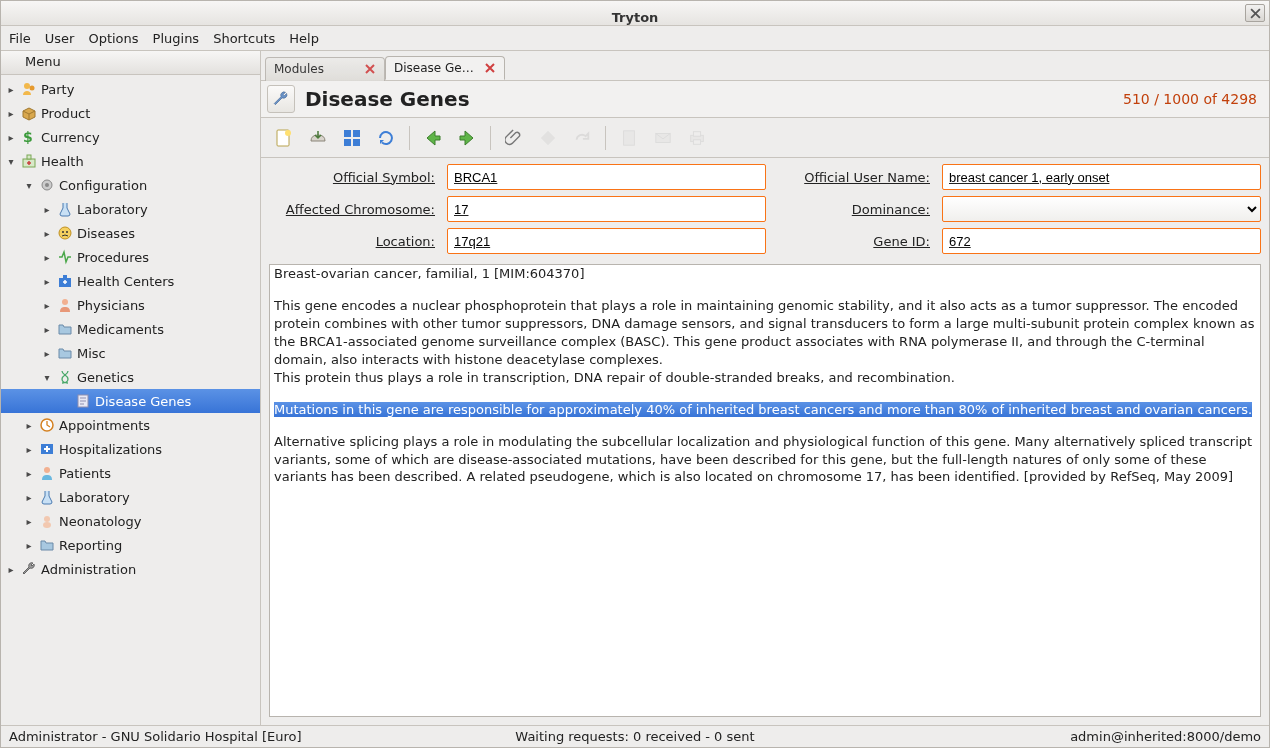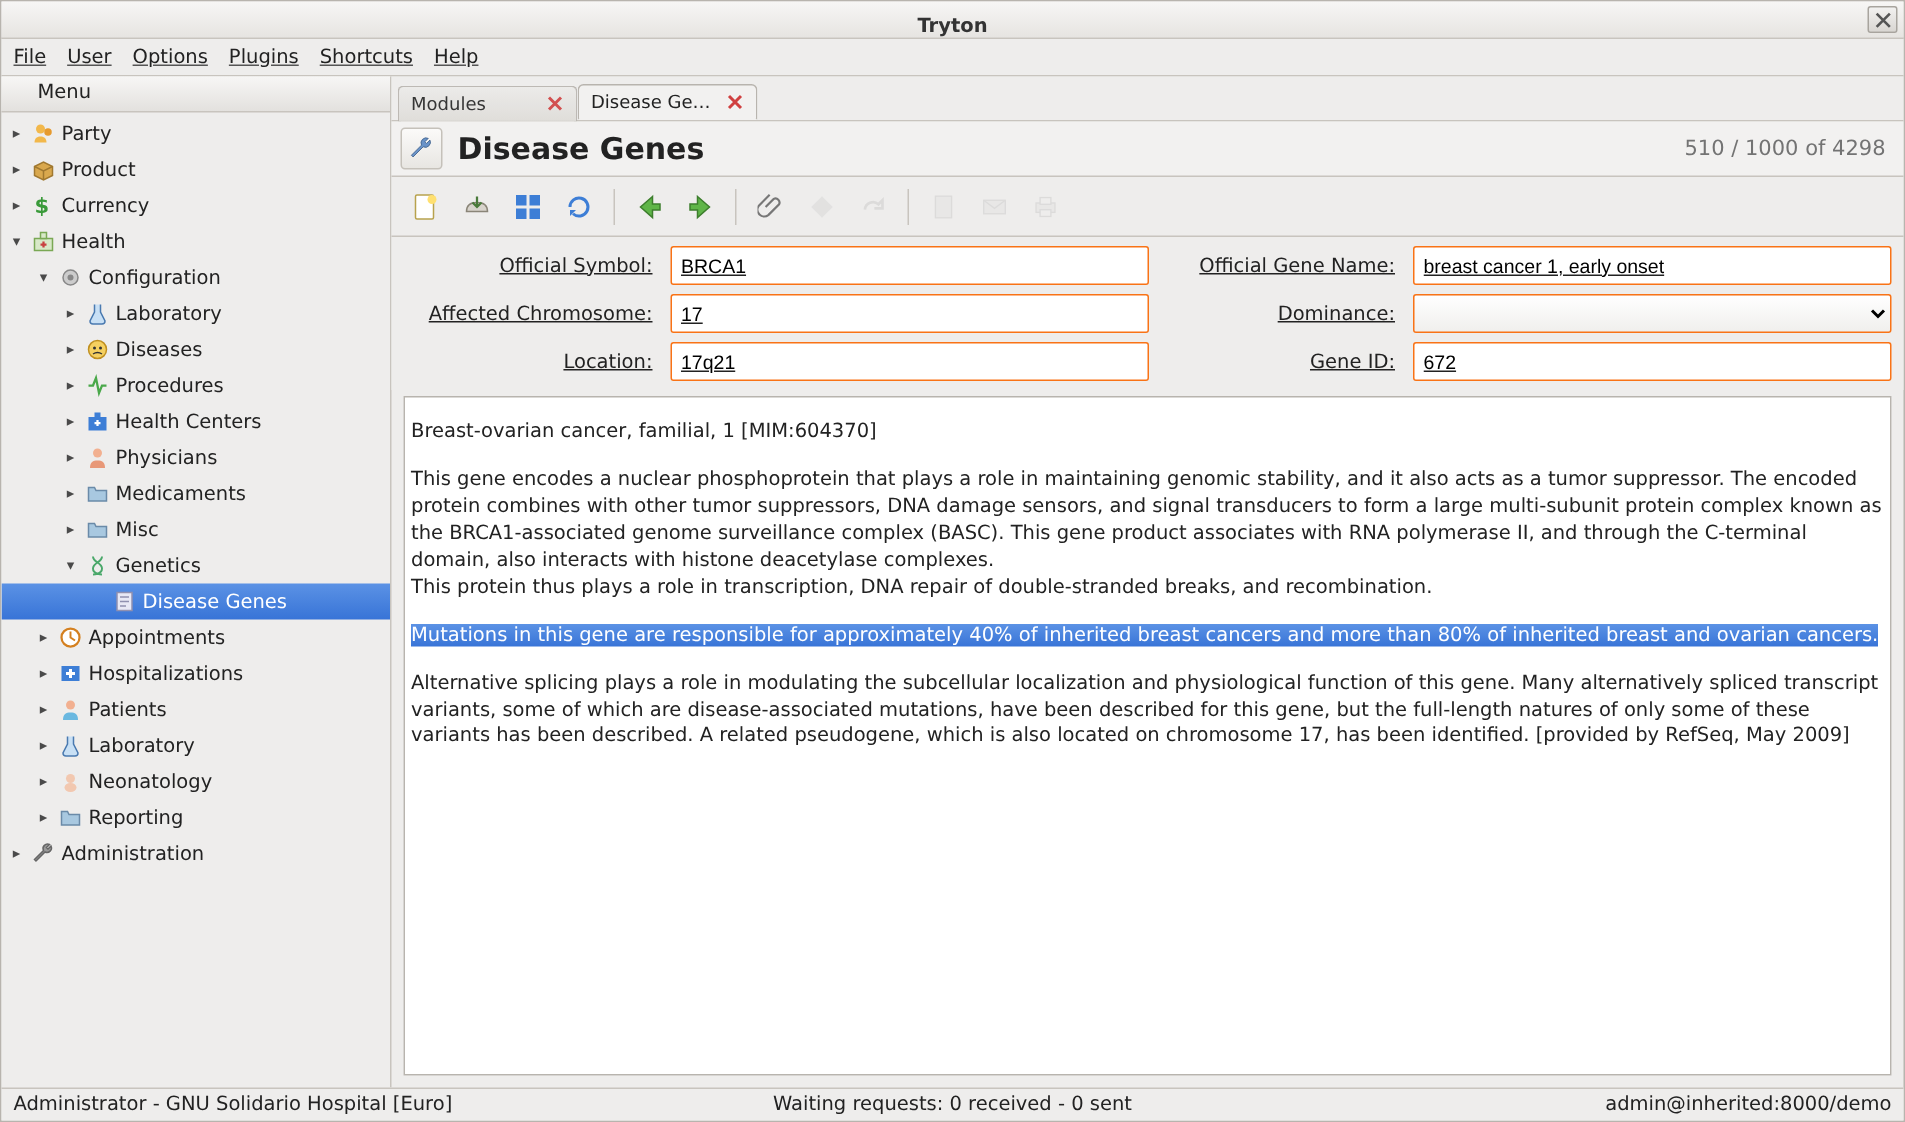--- a/index.html
+++ b/index.html
@@ -4,21 +4,21 @@
 <style>
   * { box-sizing: border-box; margin: 0; padding: 0; }
   html, body { width: 1270px; height: 748px; font-family: "DejaVu Sans", "Liberation Sans", Arial, sans-serif; font-size: 13px; color: #222; background: #eeedec; overflow: hidden; }
   .window { display: flex; flex-direction: column; width: 1270px; height: 748px; border: 1px solid #b8b4ae; background: #eeedec; }
   .titlebar { height: 25px; background: linear-gradient(#f7f6f5,#e6e4e1); border-bottom: 1px solid #c8c4be; display: flex; align-items: flex-end; justify-content: center; position: relative; }
   .titlebar .title { font-size: 13px; font-weight: bold; color: #333; }
   .titlebar .close-btn { position: absolute; right: 4px; top: 3px; width: 20px; height: 18px; background: linear-gradient(#f2f1f0,#d9d6d2); border: 1px solid #a8a49e; border-radius: 2px; display: flex; align-items: center; justify-content: center; cursor:pointer;}
   .titlebar .close-btn svg{width:11px;height:11px;}
   .menubar { height: 25px; display: flex; align-items: center; padding: 0 8px; gap: 14px; border-bottom: 1px solid #c8c4be; background: #eeedec; }
   .menubar span { cursor:pointer; }
-  .menubar .ul { text-decoration: underline; text-decoration-color: #555;}
+  .menubar .ul { text-decoration-color: #555;}
   .body { flex:1; display: flex; min-height:0; }
   .sidebar { width: 260px; display:flex; flex-direction: column; border-right: 1px solid #c8c4be; background:#eeedec; }
   .sidebar-header { height: 24px; background: linear-gradient(#f7f6f5,#e3e1de); border-bottom: 1px solid #c8c4be; padding: 3px 24px; font-size:13px; }
   .tree { flex:1; overflow:auto; padding-top:2px;}
   .tree-row { display:flex; align-items:center; height:24px; padding-left:4px; gap:4px; cursor:pointer; white-space:nowrap;}
   .tree-row.selected { background:#3874d7; background: linear-gradient(#5b92e5,#3874d7); color:#fff; }
   .tree-row.selected .arrow{color:#fff;}
   .indent-0{padding-left:4px;}
   .indent-1{padding-left:22px;}
   .indent-2{padding-left:40px;}
@@ -30,30 +30,30 @@
   .main{flex:1;display:flex;flex-direction:column;min-width:0;}
   .tabs{height:30px;display:flex;align-items:center;padding:4px 4px 0 4px;gap:0;background:#eeedec;border-bottom:1px solid #c8c4be;}
   .tab{height:24px;padding:0 8px;display:flex;align-items:center;gap:6px;border:1px solid #b8b4ae;border-bottom:none;border-radius:4px 4px 0 0;background:linear-gradient(#f7f6f5,#e6e4e1);font-size:12px;cursor:pointer;min-width:120px;}
   .tab.inactive{opacity:.9;background:linear-gradient(#ecebe9,#dedcd8);position:relative;top:1px;}
   .tab.active{background:#f2f1f0;z-index:2;position:relative;border-bottom:1px solid #f2f1f0;margin-bottom:-1px;}
   .tab .tab-close{width:12px;height:12px;display:inline-flex;align-items:center;justify-content:center;margin-left:auto;}
   .red-x svg{width:10px;height:10px;}
   .content-header{display:flex;align-items:center;padding:4px 6px;gap:10px;border-bottom:1px solid #c8c4be;background:#f2f1f0;}
   .tool-icon{width:28px;height:28px;border:1px solid #c5c1ba;border-radius:3px;background:linear-gradient(#fbfaf9,#e8e6e2);display:flex;align-items:center;justify-content:center;cursor:pointer;}
   .page-title{font-size:20px;font-weight:bold;}
-  .page-count{margin-left:auto;font-size:14px;color:#737373;padding-right:6px;}
+  .page-count{margin-left:auto;font-size:14px;color:#c2410c;padding-right:6px;}
   .toolbar{height:40px;display:flex;align-items:center;padding:4px 10px;gap:8px;border-bottom:1px solid #c8c4be;background:#eeedec;}
   .tb-btn{width:26px;height:26px;display:flex;align-items:center;justify-content:center;cursor:pointer;border-radius:2px;}
   .tb-btn.disabled{opacity:.35;cursor:default;}
   .tb-sep{width:1px;height:24px;background:#c8c4be;margin:0 2px;}
   .form{padding:6px 8px;display:grid;grid-template-columns:170px 1fr 160px 1fr;gap:6px 8px;align-items:center;background:#eeedec;text-decoration:underline;}
   .form label{text-align:right;padding-right:4px;font-size:13px;}
   .form input,.form select{height:26px;border:1px solid #f97316;border-radius:2px;padding:12px 6px;font-size:13px;background:#fff;width:100%;}
   .form select{background:linear-gradient(#fff,#f0efed);}
-  .desc-wrap{margin:4px 8px 8px;flex:1;border:1px solid #b8b4ae;background:#fff;padding:14px 4px;font-size:13px;line-height:1.38;overflow:auto;}
+  .desc-wrap{margin:4px 8px 8px;flex:1;border:1px solid #b8b4ae;background:#fff;padding:0 4px;font-size:13px;line-height:1.38;overflow:auto;}
   .desc-wrap p{margin-bottom:14px;}
   .desc-wrap .highlight{background:#4a90e2;background:linear-gradient(#5b92e5,#3874d7);color:#fff;}
   .statusbar{height:22px;border-top:1px solid #c8c4be;background:#eeedec;display:flex;align-items:center;padding:0 8px;font-size:13px;}
   .statusbar .center{position:absolute;left:0;right:0;text-align:center;pointer-events:none;}
   .statusbar .right{margin-left:auto;}
   .statusbar-wrap{position:relative;}
 </style>
 </head>
 <body>
 
@@ -393,21 +393,21 @@
               <rect x="3" y="7" width="14" height="7" fill="#ddd" stroke="#bbb"></rect>
               <rect x="6" y="3" width="8" height="5" fill="#eee" stroke="#bbb"></rect>
               <rect x="6" y="12" width="8" height="5" fill="#eee" stroke="#bbb"></rect>
             </svg>
           </div>
       </div>
 
       <div class="form">
         <label>Official Symbol:</label>
         <input value="BRCA1" style="">
-        <label>Official Gene Name:</label>
+        <label>Official User Name:</label>
         <input value="breast cancer 1, early onset" style="">
 
         <label>Affected Chromosome:</label>
         <input value="17" style="">
         <label>Dominance:</label>
         <select><option>dominant</option></select>
 
         <label>Location:</label>
         <input value="17q21" style="">
         <label>Gene ID:</label>

